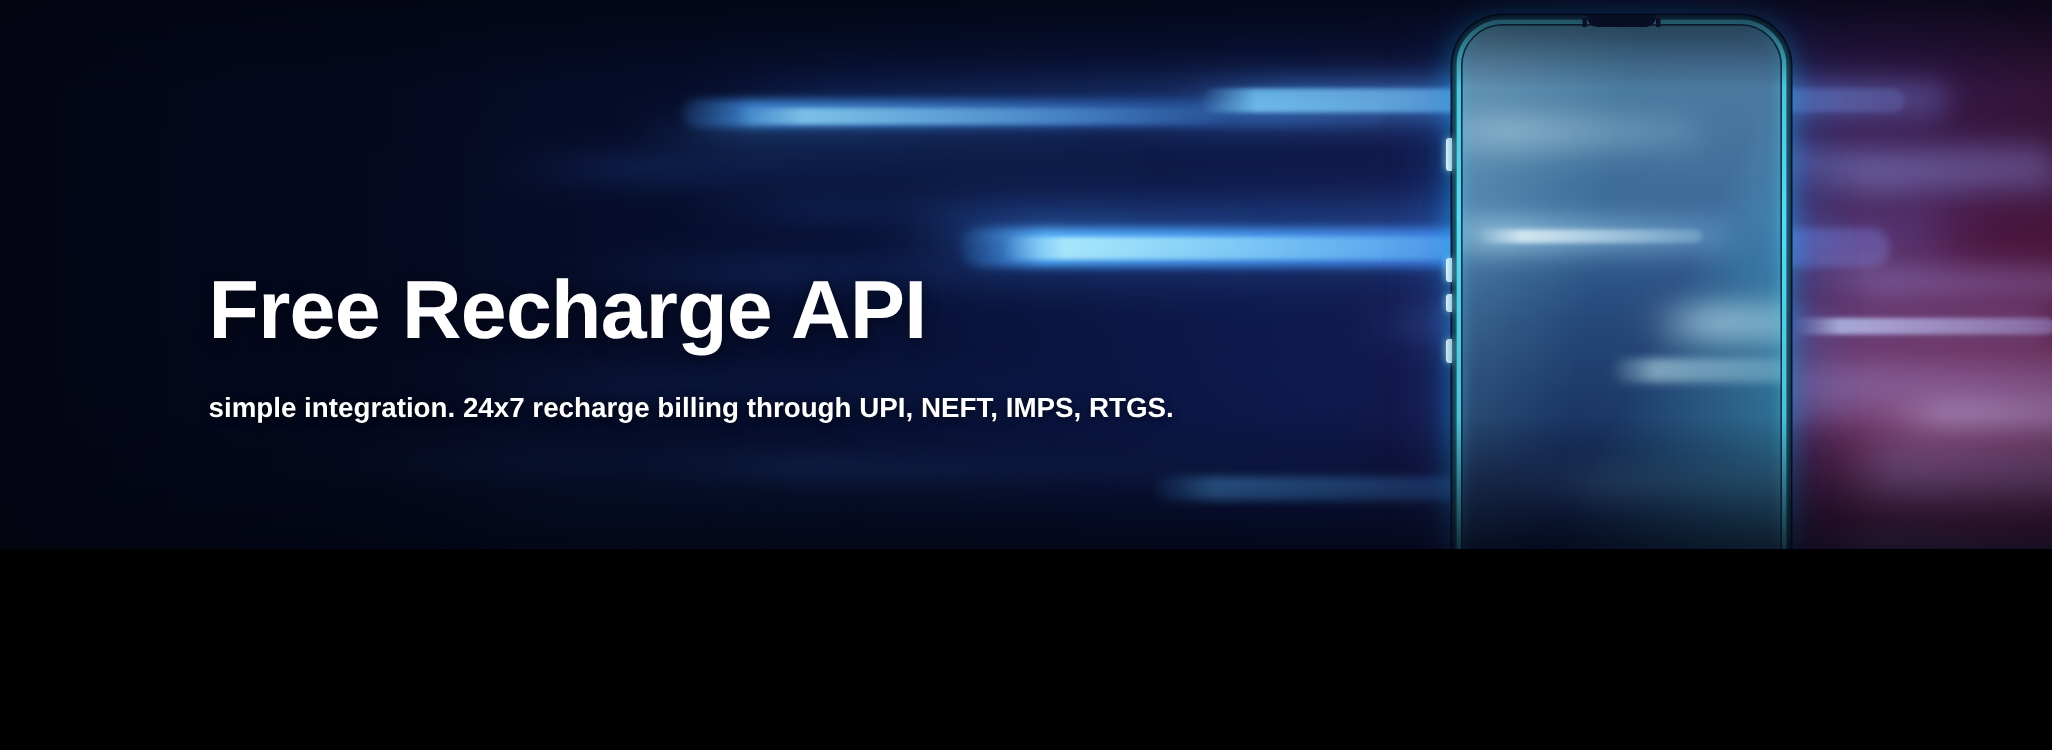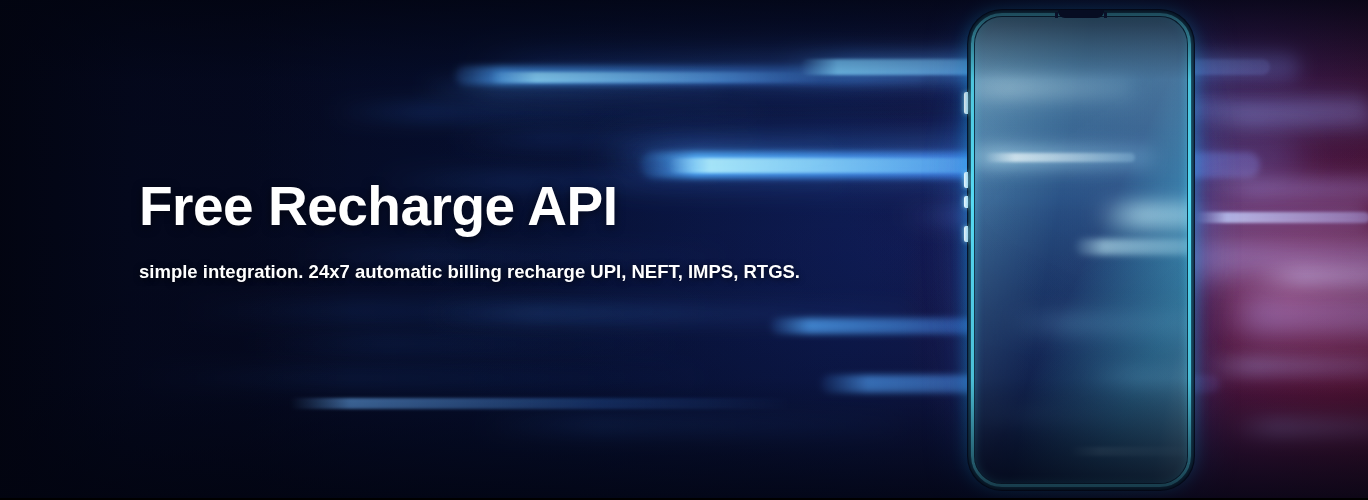--- a/index.html
+++ b/index.html
@@ -3,21 +3,21 @@
 <meta charset="utf-8">
 <style>
   html, body {
     margin: 0;
     padding: 0;
     background: #000;
   }
   #banner {
     position: relative;
     width: 1368px;
-    height: 498px;
+    height: 366px;
     overflow: hidden;
     background: #04081c;
     font-family: "Liberation Sans", sans-serif;
   }
 
   
   .bg-base {
     position: absolute;
     inset: 0;
     background:
@@ -275,17 +275,17 @@
     <div class="btn" style="top:162px; height:16px;"></div>
     <div class="btn" style="top:186px; height:12px;"></div>
     <div class="btn" style="top:216px; height:16px;"></div>
   </div>
 
   <div class="bg-vignette"></div>
 
   <div id="text-block">
     <h1 id="headline">Free Recharge API</h1>
     <p id="subheadline">
-      <span class="line">simple integration. 24x7 automatic billing recharge UPI, NEFT, IMPS, RTGS.</span>
+      <span class="line">simple integration. 24x7 recharge billing through UPI, NEFT, IMPS, RTGS.</span>
     </p>
   </div>
 
 </div>
 
 </body></html>

